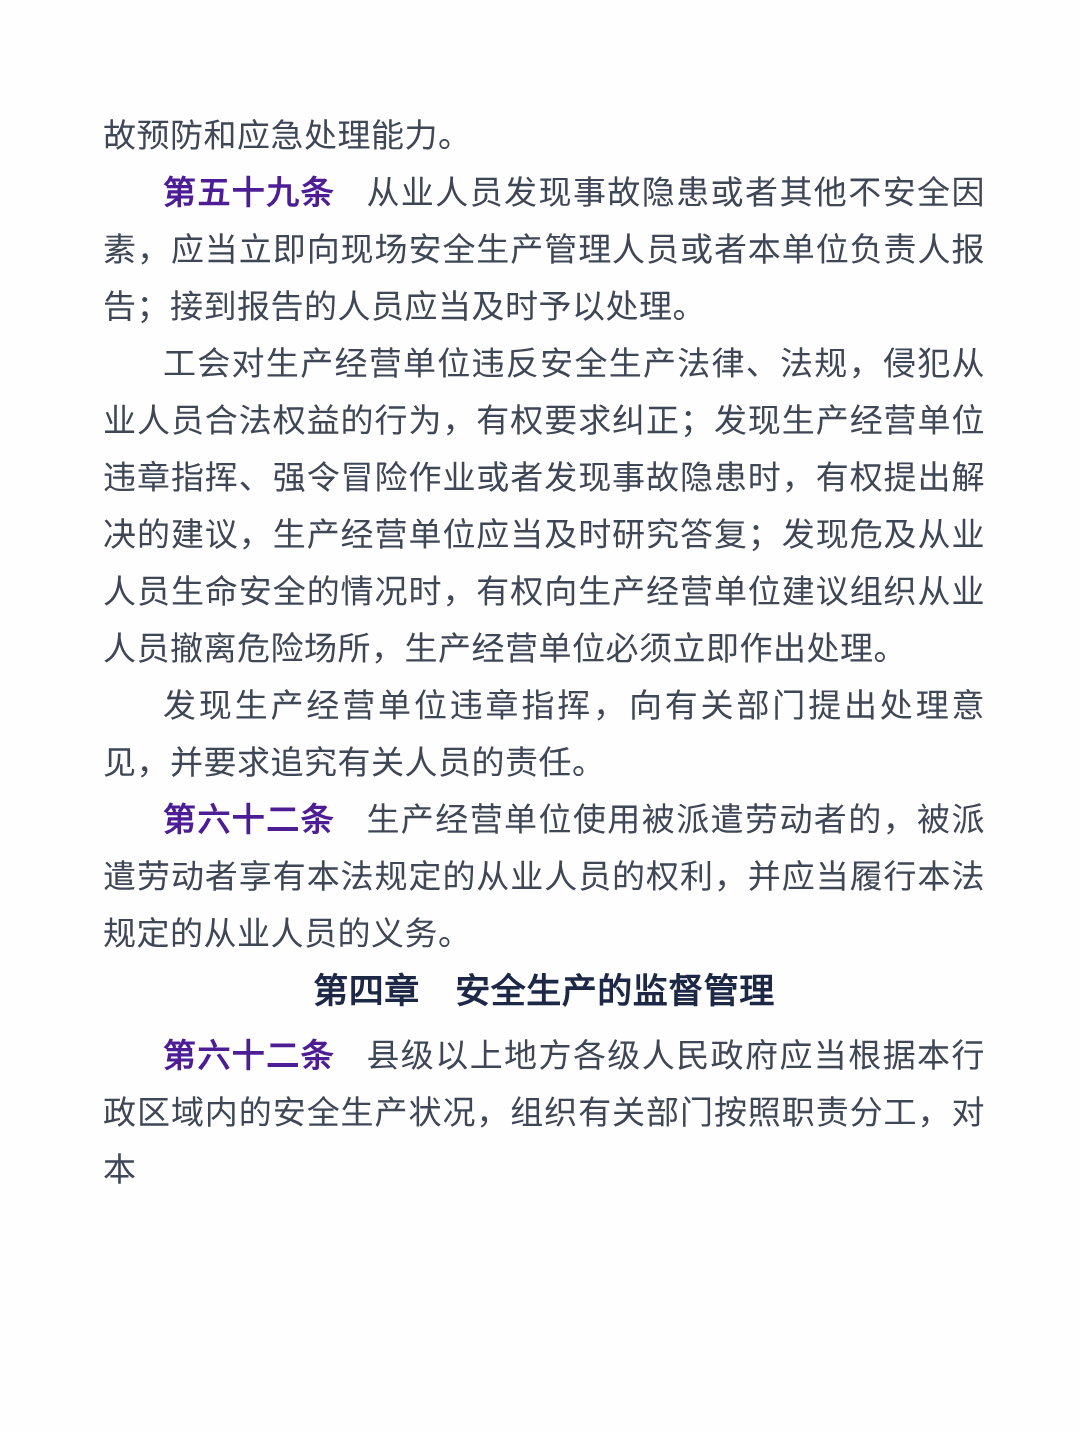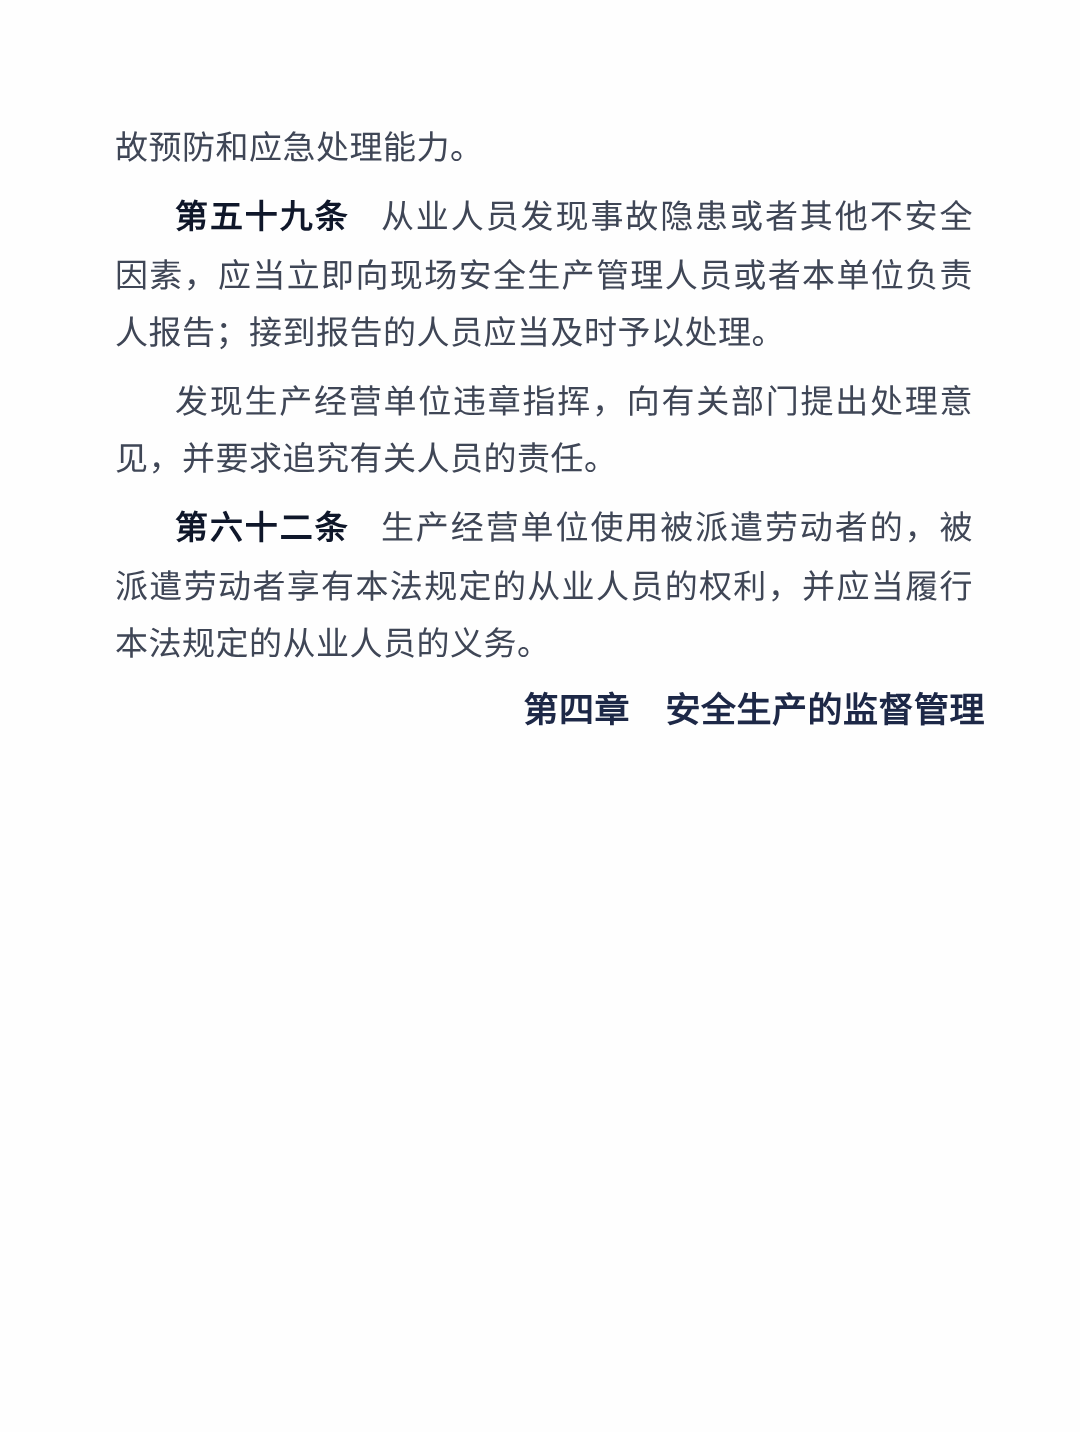--- a/index.html
+++ b/index.html
@@ -20,57 +20,59 @@
     left: 103px;
     top: 108px;
     width: 882px;
     font-size: 33px;
     line-height: 57px;
     color: #3f4656;
     text-align: justify;
     letter-spacing: 0.5px;
   }
   .para {
-    margin: 12px;
+    margin: 0;
     padding: 0;
     text-indent: 60px;
   }
   .para.no-indent {
     text-indent: 0;
   }
   .article-label {
-    font-family: Liberation Mono, monospace;
+    font-family: Liberation Serif, serif;
     font-weight: 700;
-    color: #0f172a;
+    color: #4c1d95;
     margin-right: 0.95em;
   }
   .chapter {
     margin: 0 0 8px 0;
     padding: 0;
     text-indent: 0;
-    text-align: right;
-    font-family: Liberation Mono, monospace;
+    text-align: center;
+    font-family: Liberation Serif, serif;
     font-weight: 700;
     font-size: 35px;
     color: #1d2847;
   }
 </style>
 </head>
 <body>
 
 <div class="page">
   <div class="content">
 
     <p class="para no-indent">故预防和应急处理能力。</p>
 
     <p class="para"><span class="article-label">第五十九条</span><span>从业人员发现事故隐患或者其他不安全因素，应当立即向现场安全生产管理人员或者本单位负责人报告；接到报告的人员应当及时予以处理。</span></p>
 
 
+    <p class="para">工会对生产经营单位违反安全生产法律、法规，侵犯从业人员合法权益的行为，有权要求纠正；发现生产经营单位违章指挥、强令冒险作业或者发现事故隐患时，有权提出解决的建议，生产经营单位应当及时研究答复；发现危及从业人员生命安全的情况时，有权向生产经营单位建议组织从业人员撤离危险场所，生产经营单位必须立即作出处理。</p>
 
     <p class="para">发现生产经营单位违章指挥，向有关部门提出处理意见，并要求追究有关人员的责任。</p>
 
     <p class="para"><span class="article-label">第六十二条</span><span>生产经营单位使用被派遣劳动者的，被派遣劳动者享有本法规定的从业人员的权利，并应当履行本法规定的从业人员的义务。</span></p>
 
     <p class="chapter">第四章　安全生产的监督管理</p>
 
+    <p class="para"><span class="article-label">第六十二条</span><span>县级以上地方各级人民政府应当根据本行政区域内的安全生产状况，组织有关部门按照职责分工，对本</span></p>
 
   </div>
 </div>
 
 </body></html>

